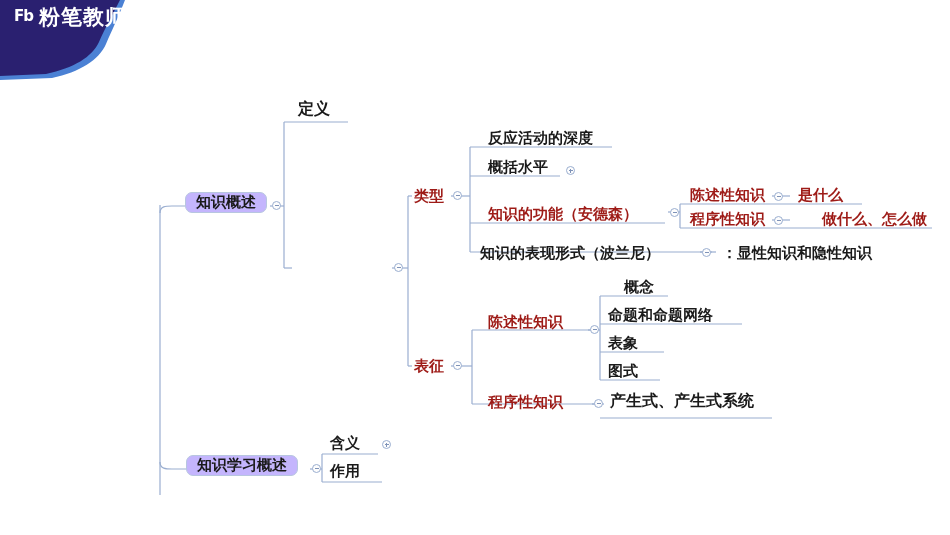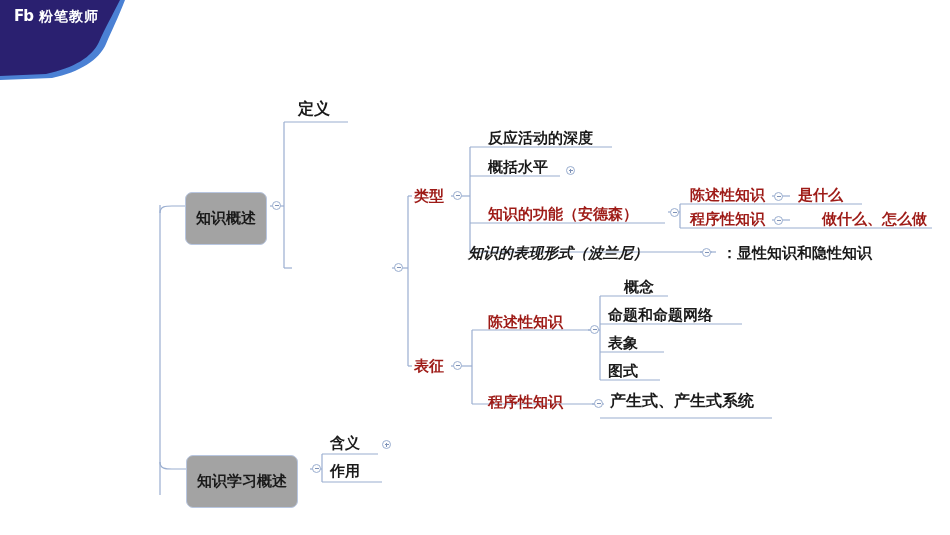--- a/index.html
+++ b/index.html
@@ -18,38 +18,38 @@
   .logo{
     position:absolute;left:14px;top:4px;height:24px;
     display:flex;align-items:center;gap:6px;
   }
   .logo-mark{
     font-size:15px;font-weight:bold;color:#ffffff;
     letter-spacing:-1px;line-height:1;
     font-family:"DejaVu Sans",sans-serif;
   }
   .logo-text{
-    font-size:14px;font-weight:bold;color:#ffffff;
+    font-size:21px;font-weight:bold;color:#ffffff;
     letter-spacing:1px;line-height:1;white-space:nowrap;
   }
 
   
   #wires{position:absolute;left:0;top:0;width:950px;height:535px;}
   #wires path,#wires line{fill:none;stroke:#9aaed0;stroke-width:1.2;}
 
   
   .node{
     position:absolute;white-space:nowrap;
     color:#1a1a1a;font-weight:bold;line-height:1.25;
     font-family:"Liberation Sans","DejaVu Sans",sans-serif;
   }
   .node.red{color:#9e1b17;}
   .boxed{
     border:1px solid #b8c6e0;border-radius:7px;
-    background:#a3a3a3;padding:16px 10px;
+    background:#c4b5fd;padding:0 10px;
   }
   .plain{padding:1px 4px 2px 4px;}
 
   .s16{font-size:16px;}
   .s15{font-size:15px;}
   .s14{font-size:14px;}
 
   
   .tog{
     position:absolute;width:9px;height:9px;border-radius:50%;
@@ -163,21 +163,21 @@
   <div class="node plain s15" style="left:484px;top:157px;">
     <span>概括水平</span>
   </div>
   <span class="tog plus" style="left:566px;top:166px;"></span>
 
   <div class="node plain s15 red" style="left:484px;top:204px;">
     <span>知识的功能（安德森）</span>
   </div>
   <span class="tog" style="left:670px;top:208px;"></span>
 
-  <div class="node plain s15" style="left:464px;top:243px;font-style:italic;">
+  <div class="node plain s15" style="left:476px;top:243px;">
     <span>知识的表现形式（波兰尼）</span>
   </div>
   <span class="tog" style="left:702px;top:248px;"></span>
   <div class="node plain s15" style="left:718px;top:243px;">
     <span>：显性知识和隐性知识</span>
   </div>
 
   <div class="node plain s15 red" style="left:686px;top:185px;">
     <span>陈述性知识</span>
   </div>

